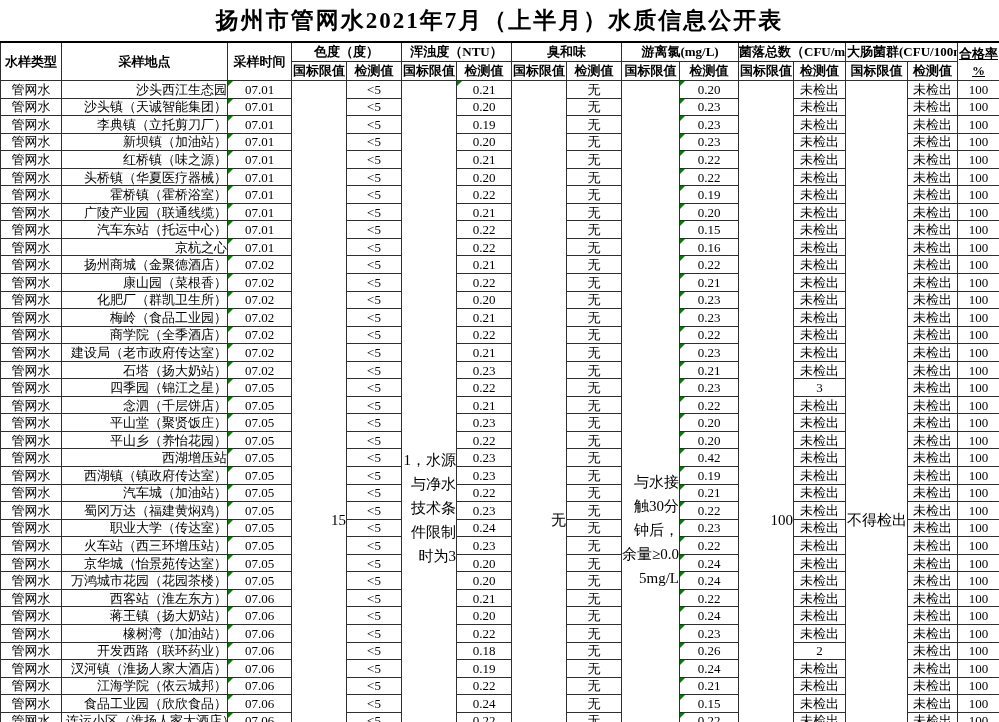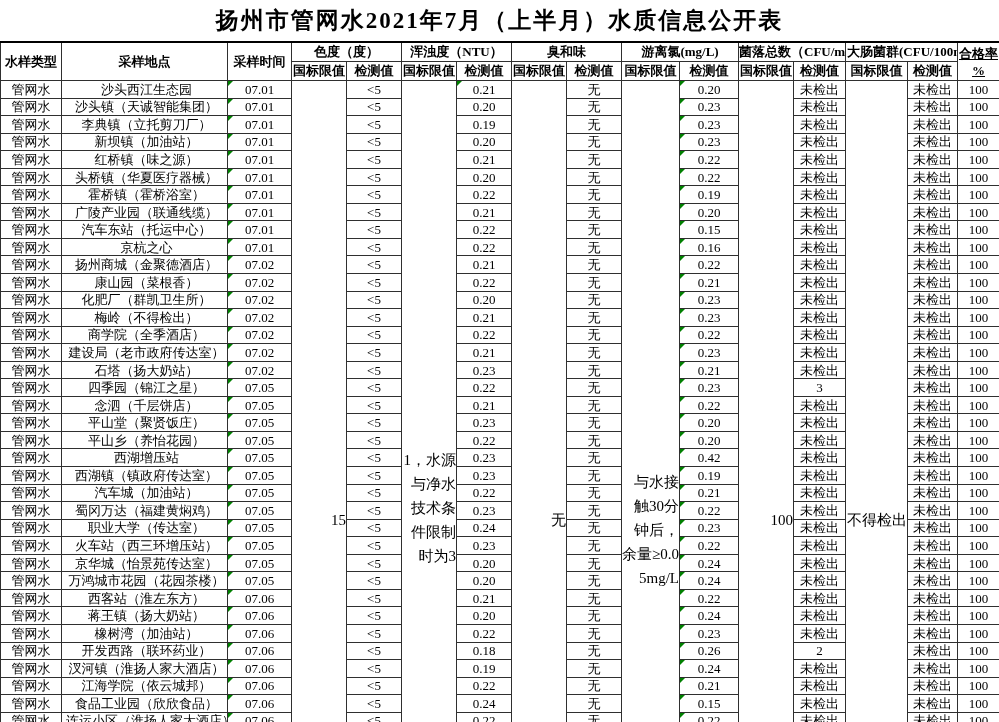--- a/index.html
+++ b/index.html
@@ -8,21 +8,21 @@
   .title{height:41px;display:flex;align-items:center;justify-content:center;
          font-size:23px;font-weight:bold;letter-spacing:2px;white-space:nowrap;}
   table{border-collapse:collapse;table-layout:fixed;width:999px;border-top:2px solid #000;border-radius:14px;}
   th,td{border:1px solid #2f2f2f;padding:0;text-align:center;overflow:hidden;
         white-space:nowrap;position:relative;}
   thead th{font-size:13px;font-weight:bold;height:18px;line-height:18px;}
   thead .clip-left{text-align:left;padding-left:1px;}
   .pass-h span{display:block;line-height:17px;text-decoration:underline;}
   tbody tr{height:17.56px;}
   tbody td{font-size:13px;line-height:1;}
-  td.loc{text-align:center;padding-left:4px;}
+  td.loc{text-align:right;padding-left:4px;}
   td.limit{vertical-align:middle;white-space:normal;word-break:break-all;
            line-height:24px;font-size:15px;text-align:right;}
   td.limit-chroma,td.limit-odor,td.limit-colony,td.limit-coliform{padding-top:230px;}
   td.limit-turbidity{padding-top:206px;}
   td.limit-chlorine{padding-top:250px;}
   .tri{position:absolute;top:0;left:0;width:0;height:0;
        border-top:5px solid var(--tri-green,#008000);border-right:5px solid transparent;}
 </style>
 </head>
 <body>
@@ -237,21 +237,21 @@
           <td>&lt;5</td>
           <td>0.20</td>
           <td>无</td>
           <td><span class="tri"></span>0.23</td>
           <td>未检出</td>
           <td>未检出</td>
           <td>100</td>
         </tr>
         <tr>
           <td>管网水</td>
-          <td class="loc">梅岭（不得检出）</td>
+          <td class="loc">梅岭（食品工业园）</td>
           <td><span class="tri"></span>07.02</td>
           <td>&lt;5</td>
           <td>0.21</td>
           <td>无</td>
           <td><span class="tri"></span>0.23</td>
           <td>未检出</td>
           <td>未检出</td>
           <td>100</td>
         </tr>
         <tr>

